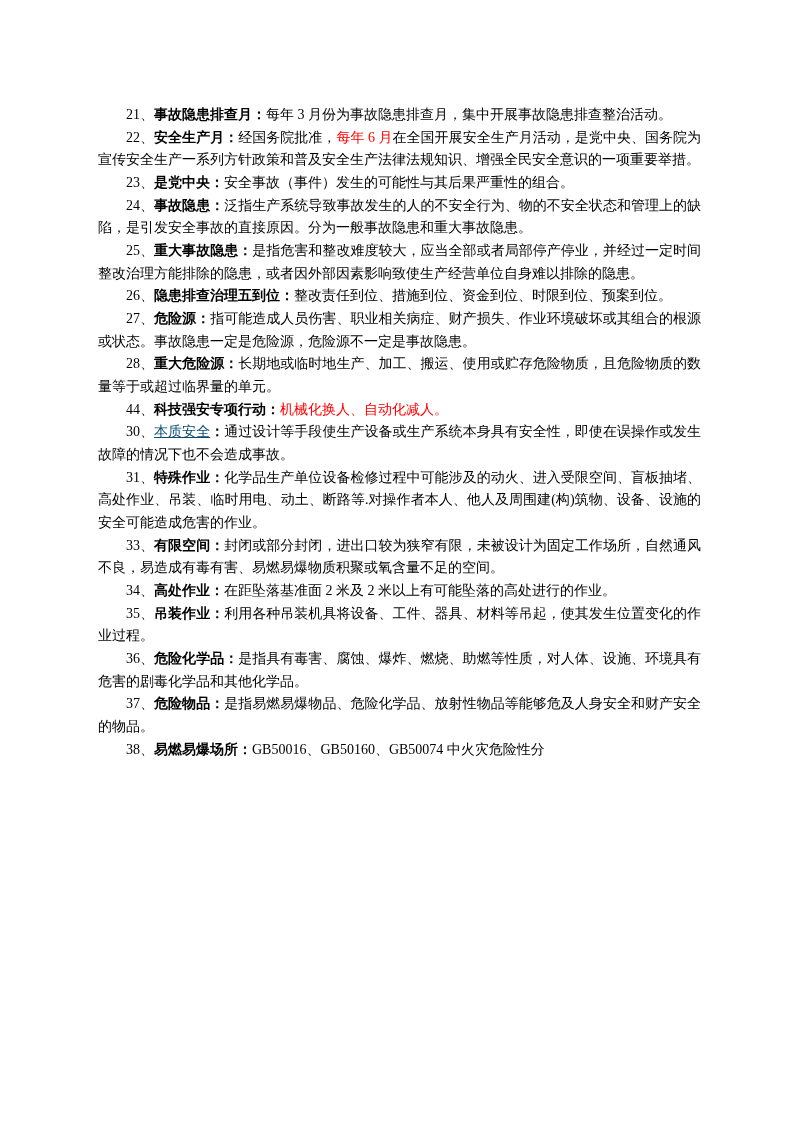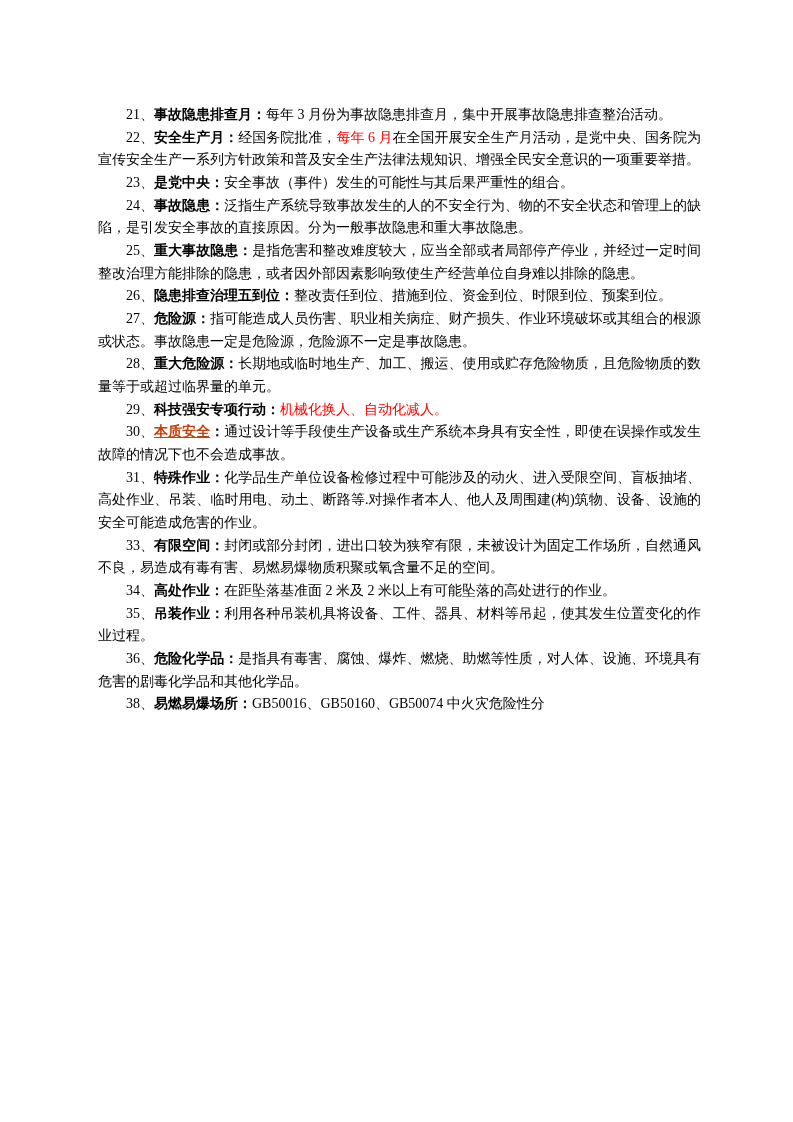--- a/index.html
+++ b/index.html
@@ -36,22 +36,22 @@
     letter-spacing: 0;
   }
   .term {
     font-weight: bold;
   }
   .hl-red {
     color: #ff0000;
     font-weight: normal;
   }
   .hl-red-underline {
-    color: #c2410c;
-    font-weight: bold;
+    color: #0c4a6e;
+    font-weight: normal;
     text-decoration: underline;
   }
   .plain {
     font-weight: normal;
   }
 </style>
 </head>
 <body>
 
 <div class="page">
@@ -66,32 +66,33 @@
     <p class="para"><span class="num">24、</span><span class="term">事故隐患</span><span class="term">：</span><span class="plain">泛指生产系统导致事故发生的人的不安全行为、物的不安全状态和管理上的缺陷，是引发安全事故的直接原因。分为一般事故隐患和重大事故隐患。</span></p>
 
     <p class="para"><span class="num">25、</span><span class="term">重大事故隐患</span><span class="term">：</span><span class="plain">是指危害和整改难度较大，应当全部或者局部停产停业，并经过一定时间整改治理方能排除的隐患，或者因外部因素影响致使生产经营单位自身难以排除的隐患。</span></p>
 
     <p class="para"><span class="num">26、</span><span class="term">隐患排查治理五到位</span><span class="term">：</span><span class="plain">整改责任到位、措施到位、资金到位、时限到位、预案到位。</span></p>
 
     <p class="para"><span class="num">27、</span><span class="term">危险源</span><span class="term">：</span><span class="plain">指可能造成人员伤害、职业相关病症、财产损失、作业环境破坏或其组合的根源或状态。事故隐患一定是危险源，危险源不一定是事故隐患。</span></p>
 
     <p class="para"><span class="num">28、</span><span class="term">重大危险源</span><span class="term">：</span><span class="plain">长期地或临时地生产、加工、搬运、使用或贮存危险物质，且危险物质的数量等于或超过临界量的单元。</span></p>
 
-    <p class="para"><span class="num">29、</span><span class="term">科技强安专项行动</span><span class="term">：</span><span class="hl-red">机械化换人、自动化减人。</span></p>
+    <p class="para"><span class="num">44、</span><span class="term">科技强安专项行动</span><span class="term">：</span><span class="hl-red">机械化换人、自动化减人。</span></p>
 
     <p class="para"><span class="num">30、</span><span class="hl-red-underline">本质安全</span><span class="term">：</span><span class="plain">通过设计等手段使生产设备或生产系统本身具有安全性，即使在误操作或发生故障的情况下也不会造成事故。</span></p>
 
     <p class="para"><span class="num">31、</span><span class="term">特殊作业</span><span class="term">：</span><span class="plain">化学品生产单位设备检修过程中可能涉及的动火、进入受限空间、盲板抽堵、高处作业、吊装、临时用电、动土、断路等.对操作者本人、他人及周围建(构)筑物、设备、设施的安全可能造成危害的作业。</span></p>
 
 
     <p class="para"><span class="num">33、</span><span class="term">有限空间</span><span class="term">：</span><span class="plain">封闭或部分封闭，进出口较为狭窄有限，未被设计为固定工作场所，自然通风不良，易造成有毒有害、易燃易爆物质积聚或氧含量不足的空间。</span></p>
 
     <p class="para"><span class="num">34、</span><span class="term">高处作业</span><span class="term">：</span><span class="plain">在距坠落基准面 2 米及 2 米以上有可能坠落的高处进行的作业。</span></p>
 
     <p class="para"><span class="num">35、</span><span class="term">吊装作业</span><span class="term">：</span><span class="plain">利用各种吊装机具将设备、工件、器具、材料等吊起，使其发生位置变化的作业过程。</span></p>
 
     <p class="para"><span class="num">36、</span><span class="term">危险化学品</span><span class="term">：</span><span class="plain">是指具有毒害、腐蚀、爆炸、燃烧、助燃等性质，对人体、设施、环境具有危害的剧毒化学品和其他化学品。</span></p>
 
+    <p class="para"><span class="num">37、</span><span class="term">危险物品</span><span class="term">：</span><span class="plain">是指易燃易爆物品、危险化学品、放射性物品等能够危及人身安全和财产安全的物品。</span></p>
 
     <p class="para"><span class="num">38、</span><span class="term">易燃易爆场所</span><span class="term">：</span><span class="plain">GB50016、GB50160、GB50074 中火灾危险性分</span></p>
 
   </div>
 </div>
 
 </body></html>

